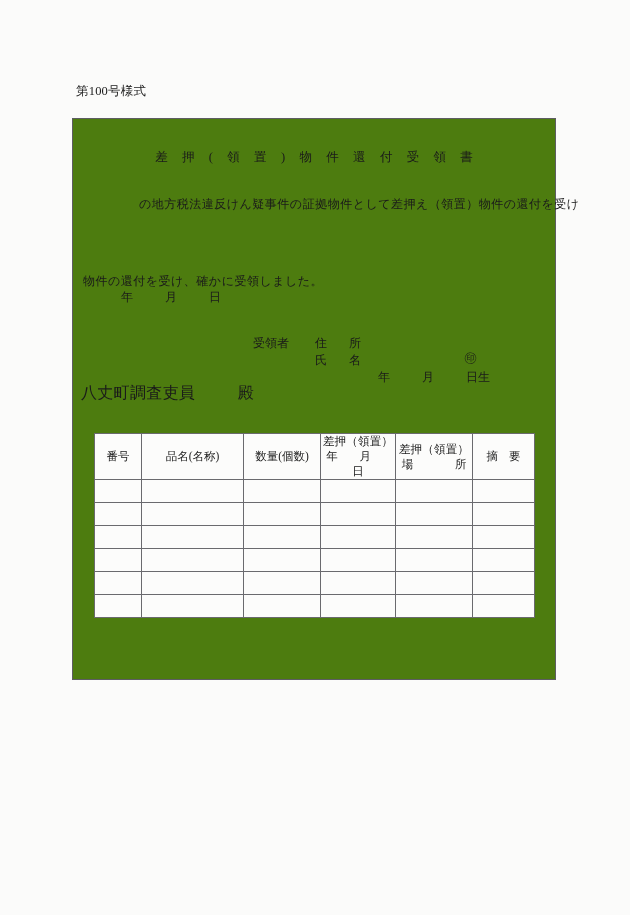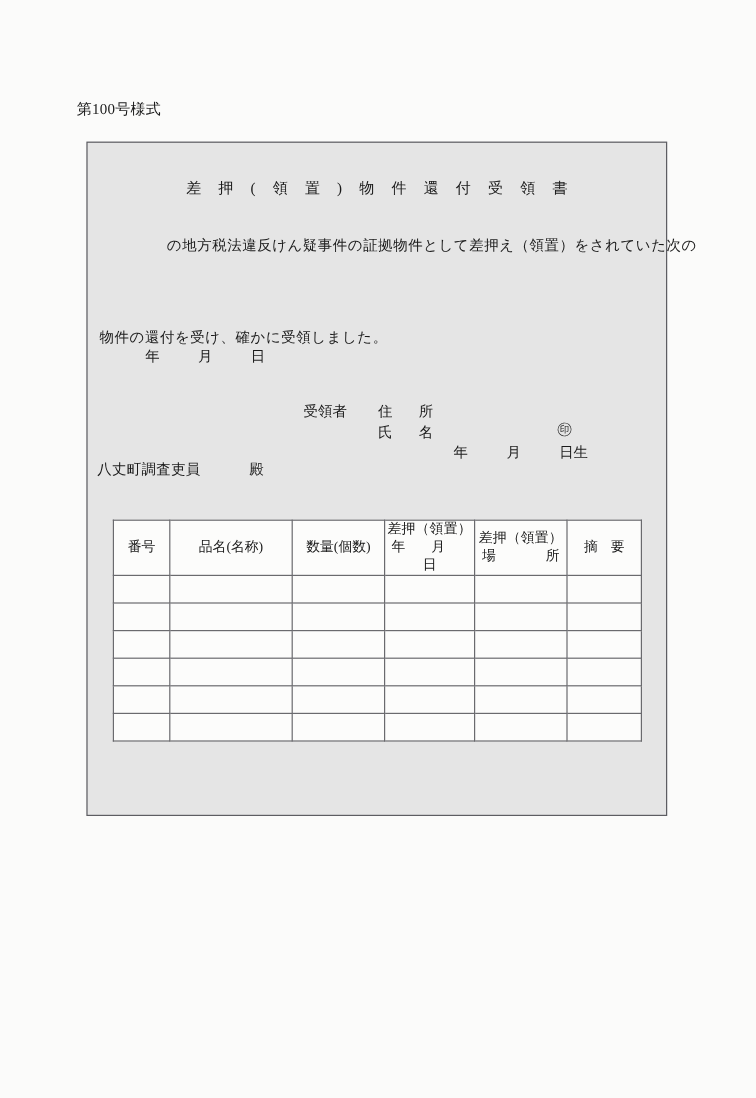--- a/index.html
+++ b/index.html
@@ -15,37 +15,37 @@
     position: relative;
     width: 630px;
     height: 915px;
     background: #fbfbfa;
     overflow: hidden;
   }
 
   
   .form-number {
     position: absolute;
-    left: 64px;
+    left: 76px;
     top: 83px;
     font-size: 12.5px;
     letter-spacing: 0.2px;
     white-space: nowrap;
   }
 
   
   .frame {
     position: absolute;
     left: 72px;
     top: 118px;
     width: 484px;
     height: 562px;
     border: 1px solid #5d5d62;
     box-sizing: border-box;
-    background: #e5e5e5;
+    background: #4d7c0f;
   }
 
   
   .doc-title {
     position: absolute;
     left: 0;
     right: 0;
     top: 30px;
     text-align: center;
     font-size: 12.5px;
@@ -130,21 +130,21 @@
   .birth-line .sp {
     display: inline-block;
     width: 26px;
   }
 
   
   .addressee {
     position: absolute;
     left: 8px;
     top: 264px;
-    font-size: 12px;
+    font-size: 16px;
     letter-spacing: 0.3px;
     white-space: nowrap;
   }
   .addressee .sp {
     display: inline-block;
     width: 34px;
   }
 
   
   .item-table {
@@ -207,21 +207,21 @@
 
 <div id="page">
 
   <div class="form-number">第100号様式</div>
 
   <div class="frame">
 
     <div class="doc-title">差 押 ( 領 置 ) 物 件 還 付 受 領 書</div>
 
     <div class="body-line1">
-      <span class="fill-gap"></span><span>の地方税法違反けん疑事件の証拠物件として差押え（領置）をされていた次の</span>
+      <span class="fill-gap"></span><span>の地方税法違反けん疑事件の証拠物件として差押え（領置）物件の還付を受け</span>
     </div>
 
     <div class="body-line2">物件の還付を受け、確かに受領しました。</div>
 
     <div class="date-line">
       <span>年</span>
       <span class="sp"></span>
       <span>月</span>
       <span class="sp"></span>
       <span>日</span>

